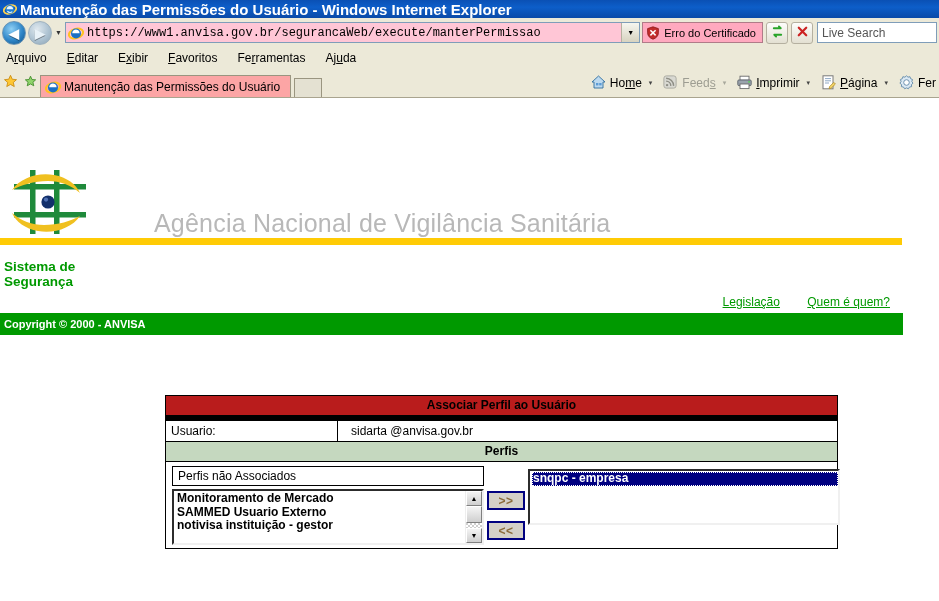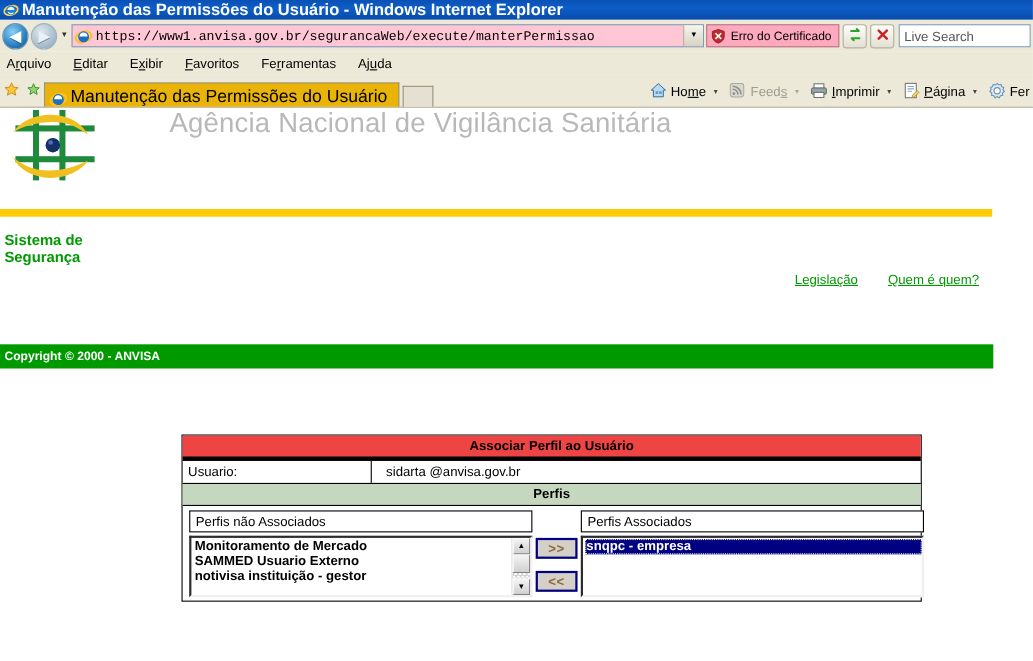--- a/index.html
+++ b/index.html
@@ -169,26 +169,26 @@
     align-items: center;
     border-bottom: 1px solid #a9a48f;
     box-sizing: border-box;
     overflow: hidden;
   }
   .fav-star { width: 20px; text-align: center; flex: 0 0 auto; }
   .tabstrip { display: flex; align-items: flex-end; height: 30px; flex: 0 0 auto; }
   .tab {
     height: 23px;
     margin-top: 7px;
-    background: #eab308;
+    background: #fca5a5;
     border: 1px solid #9a9580;
     border-bottom: none;
-    display: flex; align-items: flex-end;
+    display: flex; align-items: center;
     padding: 0 10px 0 4px;
-    font-size: 16px;
+    font-size: 12px;
     color: #000;
     white-space: nowrap;
     box-sizing: border-box;
   }
   .tab .tab-ico { width:16px;height:16px;margin-right:3px;flex:0 0 auto; }
   .tab-new {
     width: 28px; height: 20px;
     margin: 9px 0 0 3px;
     background: #e4e1d2;
     border: 1px solid #9a9580;
@@ -215,22 +215,23 @@
   
   .page {
     position: relative;
     height: 493px;
     background: #ffffff;
     overflow: hidden;
   }
   .site-header {
     height: 92px;
     display: flex;
-    align-items: flex-start;
+    align-items: flex-end;
     padding-left: 8px;
+    margin-top: 48px;
   }
   .logo { width: 88px; height: 70px; flex: 0 0 auto; }
   .site-title {
     margin-left: 58px;
     font-size: 25px;
     color: #b8b8b8;
     font-weight: normal;
     letter-spacing: .2px;
     white-space: nowrap;
   }
@@ -272,22 +273,22 @@
   .panel {
     position: absolute;
     left: 165px;
     top: 297px;
     width: 673px;
     border: 1px solid #000000;
     background: #ffffff;
     box-sizing: border-box;
   }
   .panel-title {
-    background: #ef4444;
-    border-bottom: 4px solid #000000;
+    background: #b91c1c;
+    border-bottom: 6px solid #000000;
     text-align: center;
     font-weight: bold;
     font-size: 12px;
     color: #000;
     padding: 2px 0 3px;
   }
   .user-row {
     display: flex;
     border-bottom: 1px solid #000;
   }
@@ -683,21 +684,20 @@
           </div>
         </div>
       </div>
 
       <div class="mid-col">
         <div class="xfer-btn">&gt;&gt;</div>
         <div class="xfer-btn">&lt;&lt;</div>
       </div>
 
       <div class="list-col">
-        <div class="list-head">Perfis Associados</div>
         <div class="listbox">
           <div class="listbox-items">
             <div class="opt selected">snqpc - empresa</div>
           </div>
         </div>
       </div>
 
     </div>
 
   </div>

